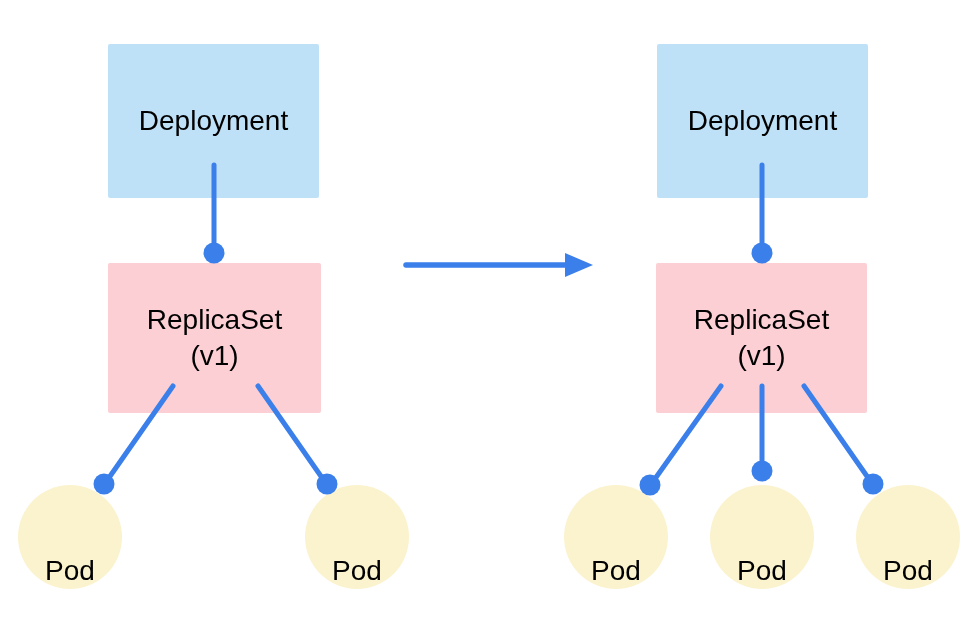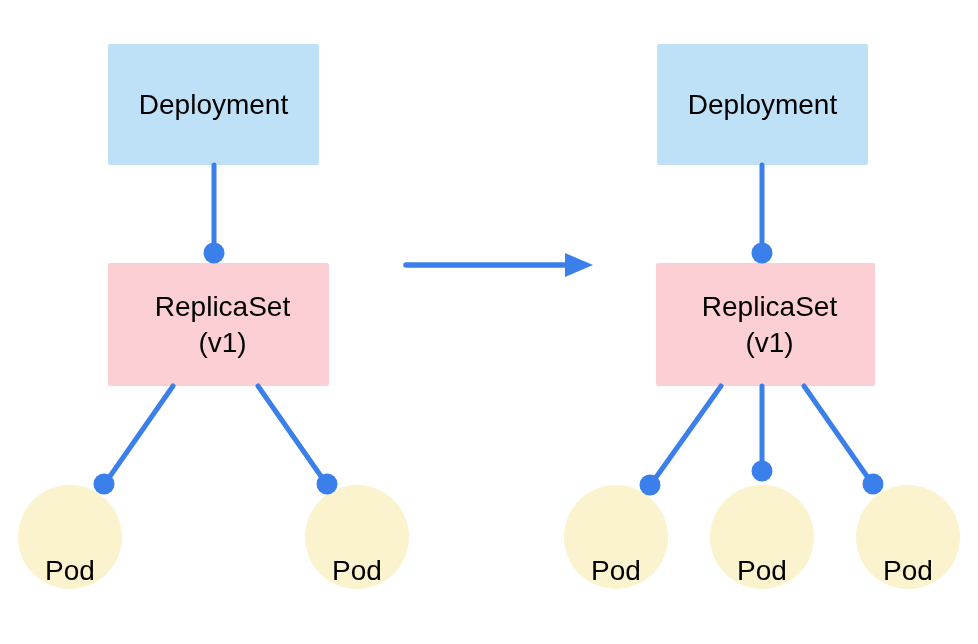--- a/index.html
+++ b/index.html
@@ -20,23 +20,23 @@
   }
   .node{
     position:absolute;
     display:flex;flex-direction:column;
     align-items:center;justify-content:center;
     text-align:center;
     color:var(--label-text);
     font-size:28px;
     line-height:1.28;
   }
-  .box{width:211px;height:121px;border-radius:2px;}
+  .box{width:211px;height:154px;border-radius:2px;}
   .deployment{background:var(--deployment-fill);}
-  .replicaset{background:var(--replicaset-fill);height:123px;padding-left:8px;}
+  .replicaset{background:var(--replicaset-fill);height:150px;}
   .pod{
     width:104px;height:104px;border-radius:50%;
     background:var(--pod-fill);
     justify-content:flex-end;
   }
   .connector-layer{
     position:absolute;left:0;top:0;
     pointer-events:none;
   }
   .edge{stroke:var(--connector);stroke-width:5;stroke-linecap:round;}

